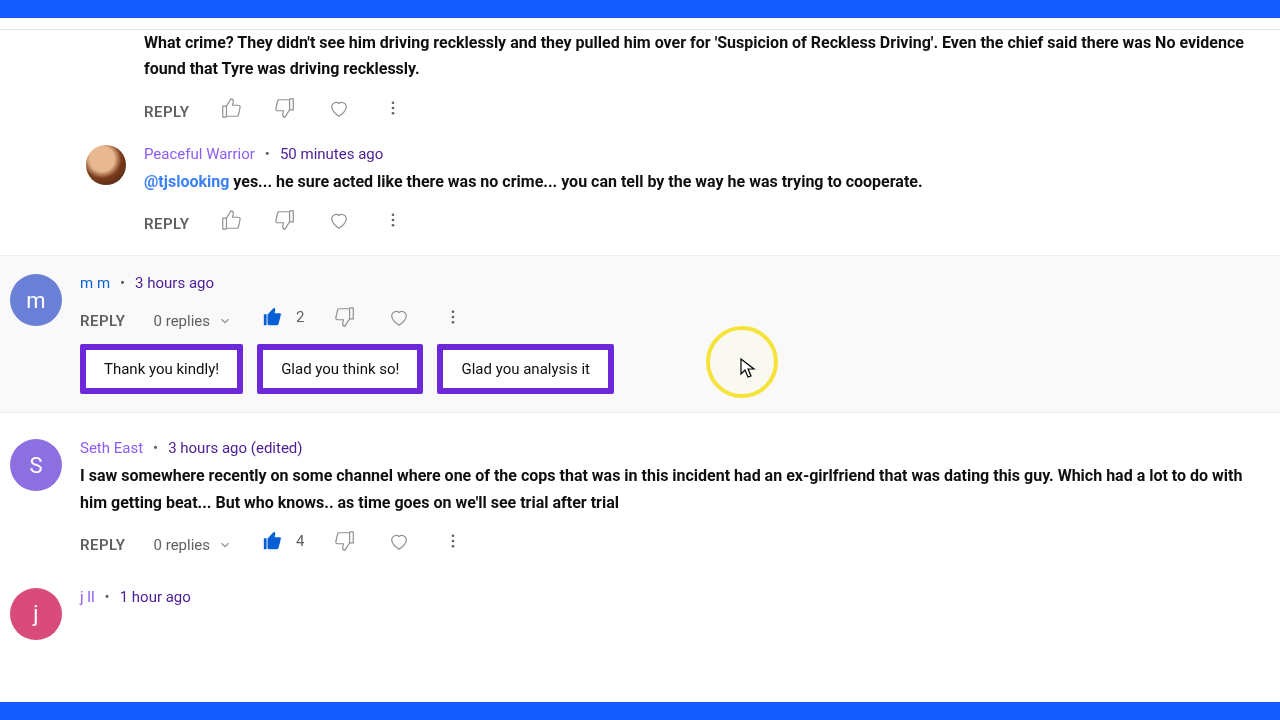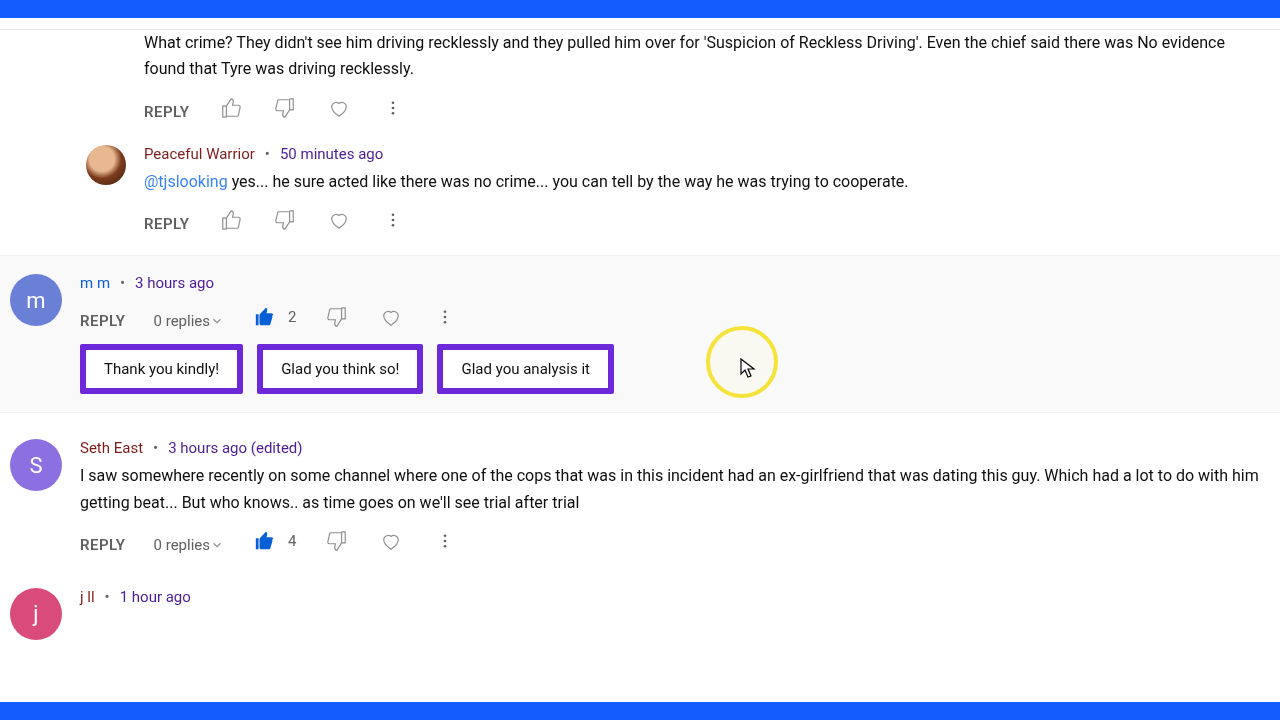--- a/index.html
+++ b/index.html
@@ -38,37 +38,37 @@
   }
   .avatar.img {
     background: radial-gradient(circle at 40% 35%, #e8b891 0 35%, #7a3a1a 55%, #3b2414 100%);
   }
   .comment-body { flex: 1; min-width: 0; }
   .header-line {
     display: flex; align-items: center; gap: 10px;
     font-size: 15px; color: #606060;
     margin-bottom: 6px;
   }
-  .author { color: #7f1d1d; font-weight: 400; font-size: 15px; }
+  .author { color: #8b5cf6; font-weight: 400; font-size: 15px; }
   .author.link { color: #095ed9; }
   .dot { color: #606060; }
   .timestamp { color: #4c1d95; }
-  .text { font-size: 16px; line-height: 1.65; color: #0f0f0f; margin-bottom: 6px; }
+  .text { font-size: 16px; line-height: 1.65; color: #0f0f0f; margin-bottom: 6px; font-weight: bold; }
   .mention { color: #3b82f6; }
 
   .action-row {
     display: flex; align-items: flex-end; gap: 28px;
     padding: 6px 0 8px 0;
   }
   .reply-btn {
     font-size: 15px; font-weight: 600; letter-spacing: 0.5px;
     color: #606060; cursor: pointer;
   }
   .replies-toggle {
-    display: flex; align-items: center; gap: 0;
+    display: flex; align-items: center; gap: 8px;
     color: #606060; font-size: 15px; cursor: pointer;
   }
   .chev { display: inline-flex; }
   .icon { display: inline-flex; align-items: center; justify-content: center; width: 26px; height: 26px; color: #909090; }
   .icon.active { color: #065fd4; }
   .like-wrap { display: inline-flex; align-items: center; gap: 10px; }
   .like-count { color: #606060; font-size: 15px; }
   .more { color: #606060; cursor: pointer; }
 
   .highlighted { background: #f9f9f9; padding-top: 18px; padding-bottom: 18px; border-top: 1px solid #efefef; border-bottom: 1px solid #efefef; }

